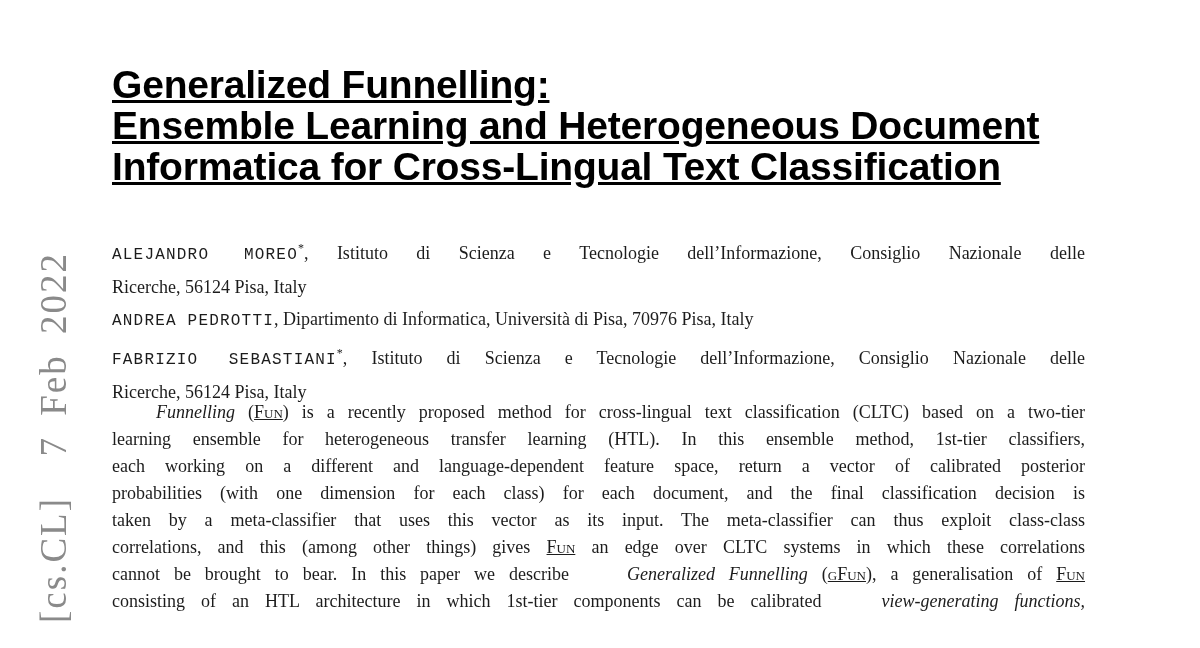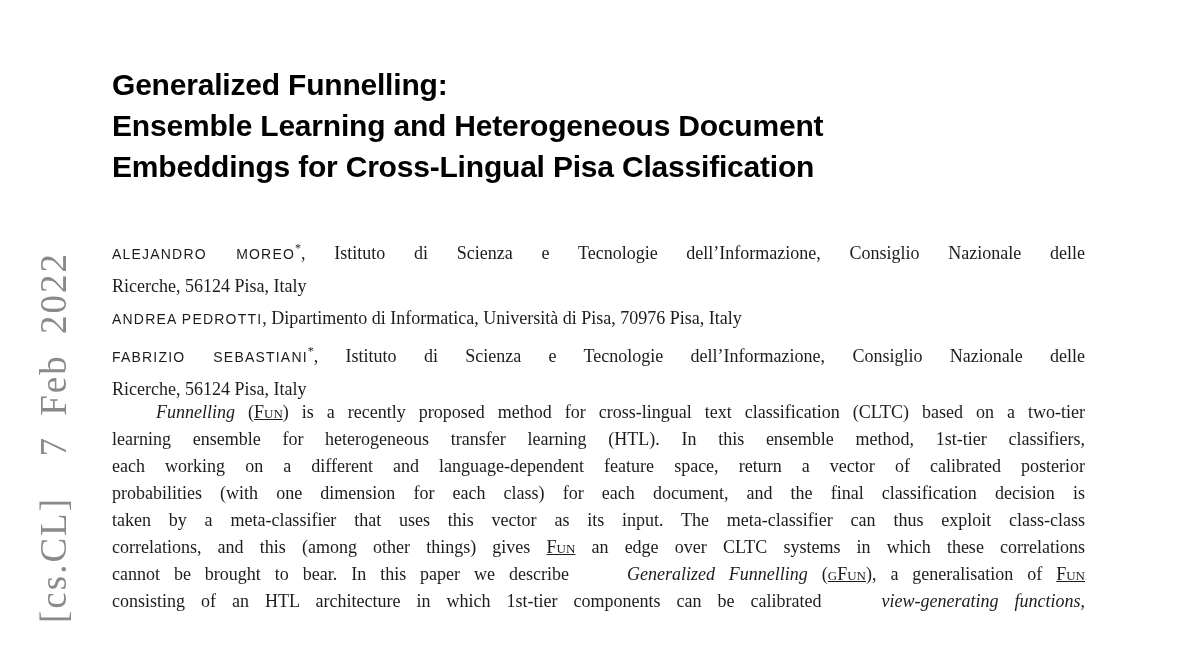--- a/index.html
+++ b/index.html
@@ -37,24 +37,25 @@
   }
 
   
   #paper-title {
     position: absolute;
     left: 112px;
     top: 64px;
     width: 980px;
     font-family: "Liberation Sans", sans-serif;
     font-weight: 700;
-    font-size: 30px;
+    font-size: 39px;
     line-height: 41px;
     letter-spacing: -0.2px;
     color: var(--title-text);
+    text-decoration: underline;
   }
 
   
   #author-block {
     position: absolute;
     left: 112px;
     top: 232px;
     width: 973px;
     font-size: 18px;
     line-height: 32px;
@@ -71,41 +72,41 @@
   }
 
   .line { white-space: normal; }
   .line.justify { text-align: justify; text-align-last: justify; }
   .line.left { text-align: left; }
 
   .seg-r  { }
   .seg-i  { font-style: italic; margin-left: 44px; }
   .seg-sc { font-variant: small-caps; text-decoration: underline; }
   .seg-name {
-    font-family: Liberation Sans, sans-serif;
-    font-size: 14px;
+    font-family: Liberation Mono, monospace;
+    font-size: 16px;
     letter-spacing: 1.2px;
   }
   .seg-sup {
     font-size: 12px;
     vertical-align: 7px;
     letter-spacing: 0;
   }
 </style>
 </head>
 <body>
 
 <div id="page">
 
   <div id="arxiv-banner">[cs.CL]  7 Feb 2022</div>
 
   <div id="paper-title">
     <div>Generalized Funnelling:</div>
     <div>Ensemble Learning and Heterogeneous Document</div>
-    <div>Embeddings for Cross-Lingual Pisa Classification</div>
+    <div>Informatica for Cross-Lingual Text Classification</div>
   </div>
 
   <div id="author-block">
       <div class="line justify"><span class="seg-name">ALEJANDRO MOREO</span><span class="seg-sup">*</span><span class="seg-r">, Istituto di Scienza e Tecnologie dell’Informazione, Consiglio Nazionale delle</span></div>
       <div class="line left"><span class="seg-r">Ricerche, 56124 Pisa, Italy</span></div>
       <div class="line left"><span class="seg-name">ANDREA PEDROTTI</span><span class="seg-r">, Dipartimento di Informatica, Università di Pisa, 70976 Pisa, Italy</span></div>
       <div class="line justify"><span class="seg-name">FABRIZIO SEBASTIANI</span><span class="seg-sup">*</span><span class="seg-r">, Istituto di Scienza e Tecnologie dell’Informazione, Consiglio Nazionale delle</span></div>
       <div class="line left"><span class="seg-r">Ricerche, 56124 Pisa, Italy</span></div>
     </div>
 

